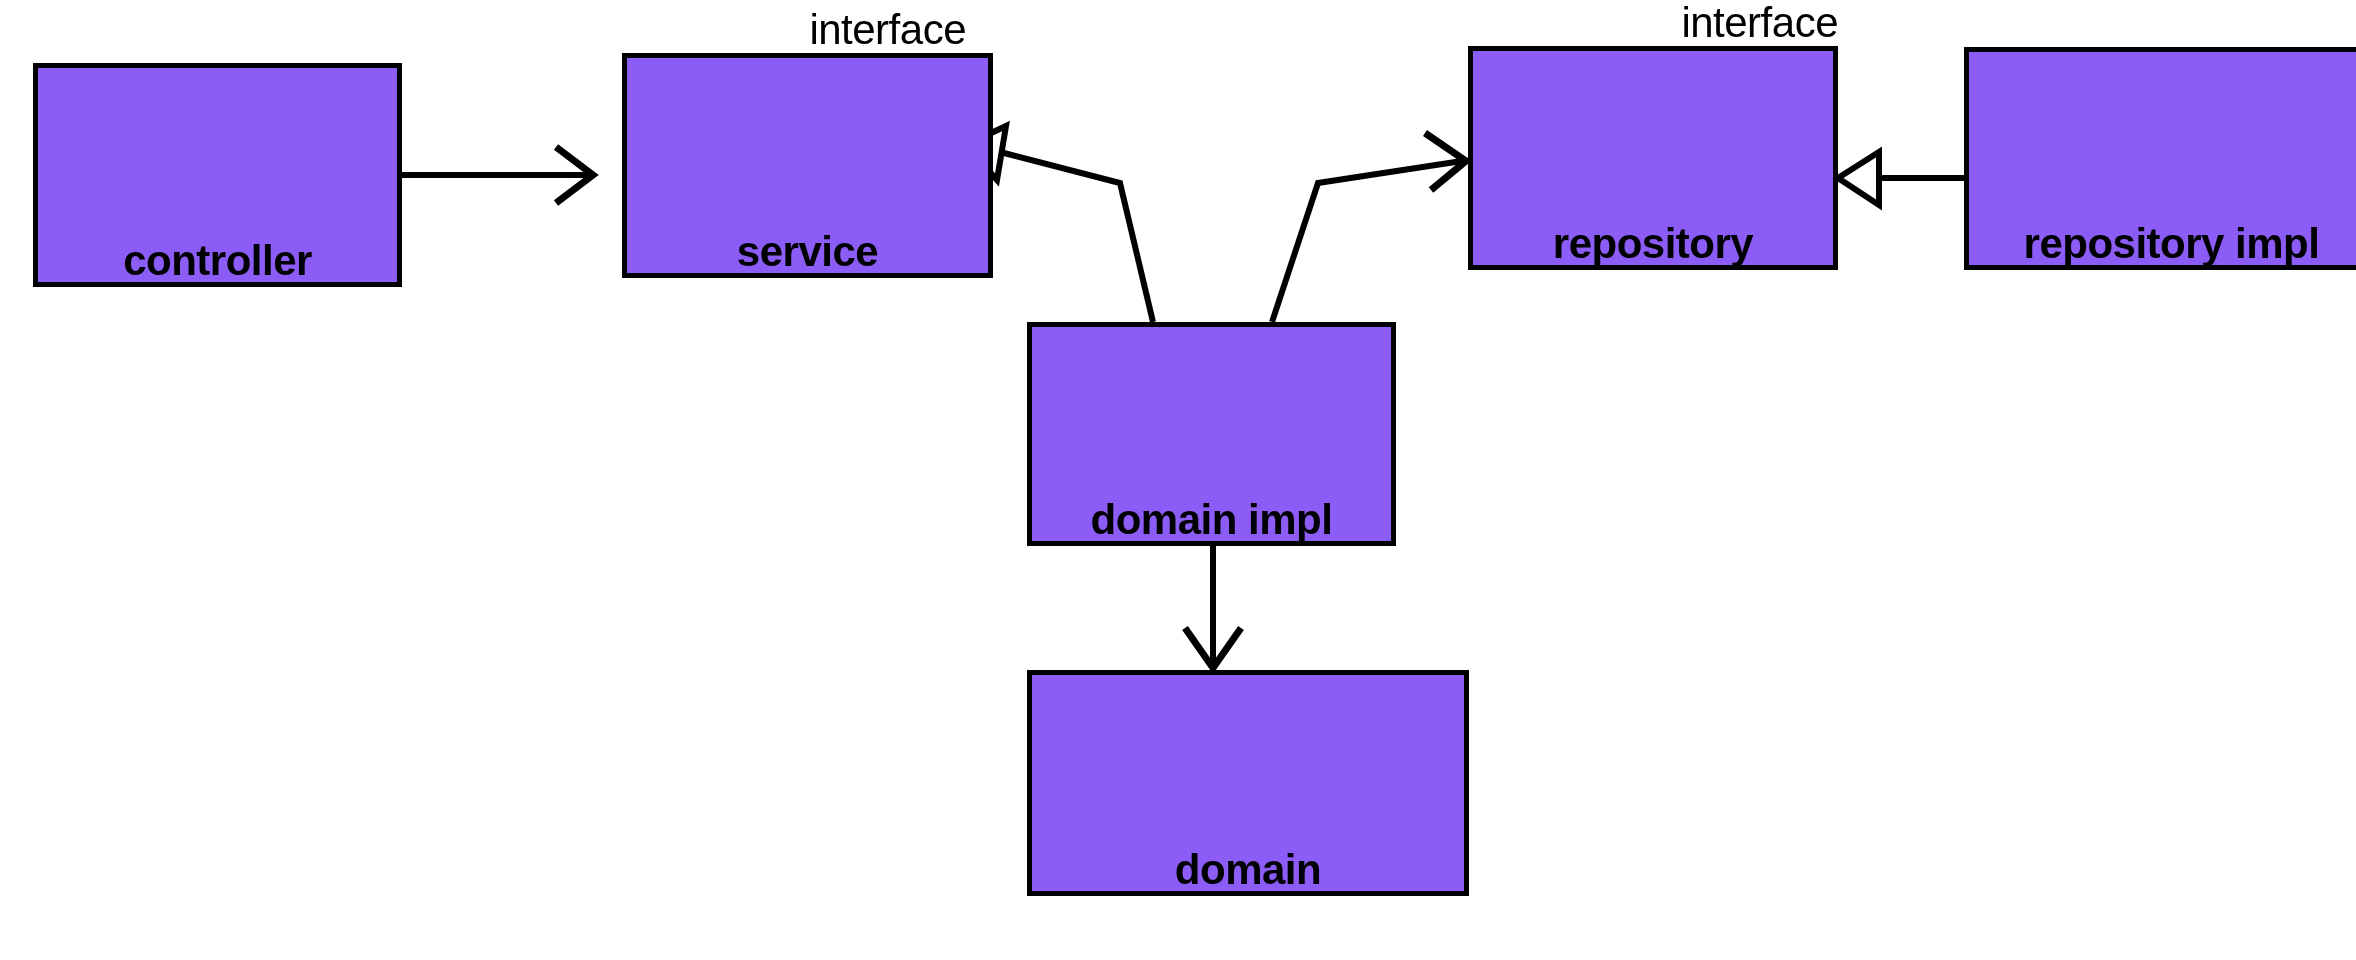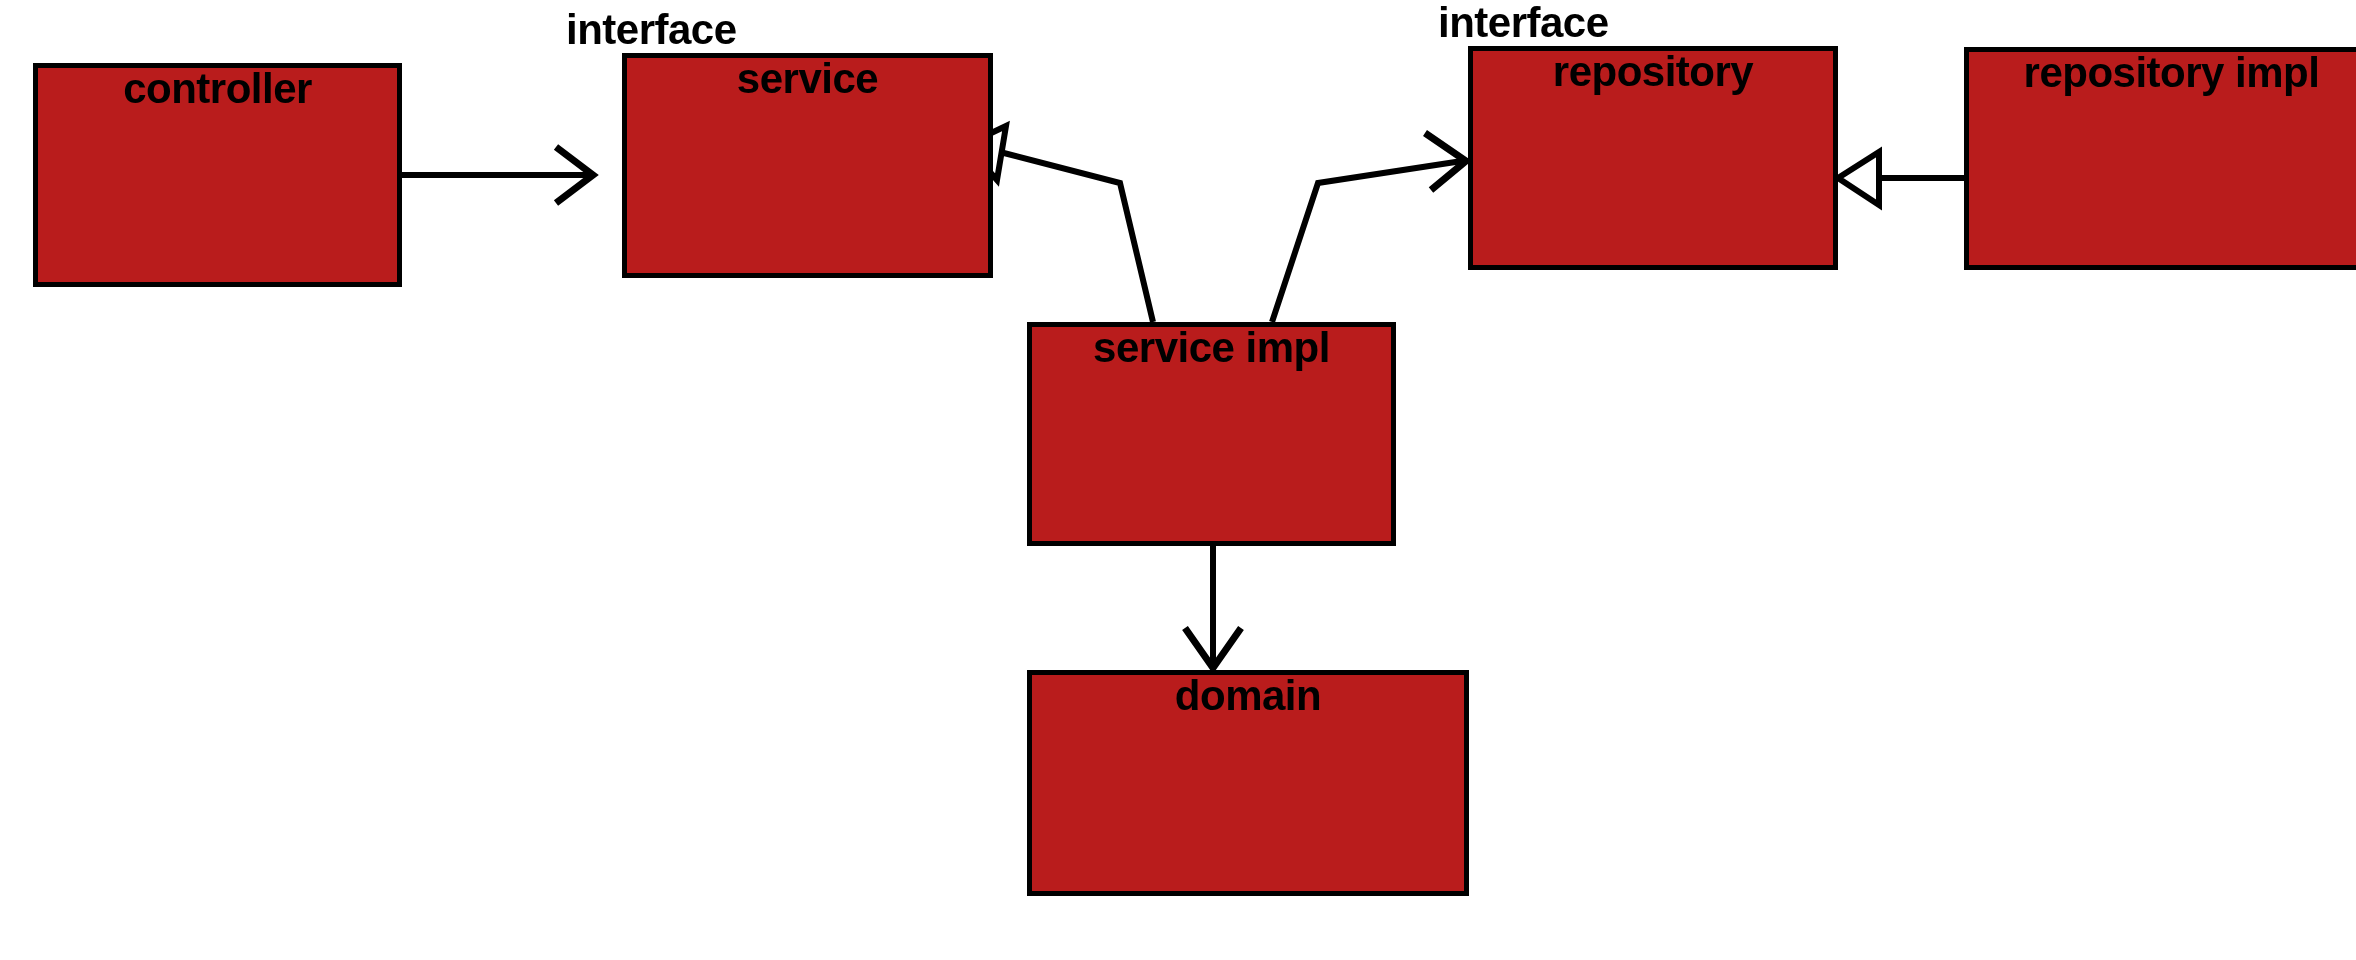--- a/index.html
+++ b/index.html
@@ -12,42 +12,43 @@
     width: 2356px;
     height: 960px;
     background: #ffffff;
     font-family: "Liberation Sans", sans-serif;
     overflow: hidden;
   }
   .node-box {
     position: absolute;
     box-sizing: border-box;
     border: 5px solid #000000;
-    background: #b91c1c;
+    background: #8b5cf6;
     display: flex;
-    align-items: flex-start;
+    align-items: flex-end;
     justify-content: center;
   }
   .node-label {
     font-family: "Liberation Sans", sans-serif;
     font-weight: bold;
     font-size: 42px;
     color: #000000;
     line-height: 1;
     white-space: nowrap;
     letter-spacing: -0.5px;
   }
   .stereotype-label {
     position: absolute;
     font-family: "Liberation Sans", sans-serif;
-    font-weight: bold;
+    font-weight: normal;
     font-size: 42px;
     color: #000000;
     line-height: 1;
     white-space: nowrap;
+    text-align: right;
     letter-spacing: -0.5px;
   }
   #edge-layer {
     position: absolute;
     left: 0;
     top: 0;
     width: 2356px;
     height: 960px;
     pointer-events: none;
   }
@@ -118,20 +119,20 @@
   <div class="stereotype-label" style="left:1438px; top:2px; width:400px;">interface</div>
   <div class="node-box" style="left:1468px; top:46px; width:370px; height:224px;">
     <span class="node-label">repository</span>
   </div>
 
   <div class="node-box" style="left:1964px; top:47px; width:415px; height:223px;">
     <span class="node-label">repository impl</span>
   </div>
 
   <div class="node-box" style="left:1027px; top:322px; width:369px; height:224px;">
-    <span class="node-label">service impl</span>
+    <span class="node-label">domain impl</span>
   </div>
 
   <div class="node-box" style="left:1027px; top:670px; width:442px; height:226px;">
     <span class="node-label">domain</span>
   </div>
 
 </div>
 
 </body></html>

